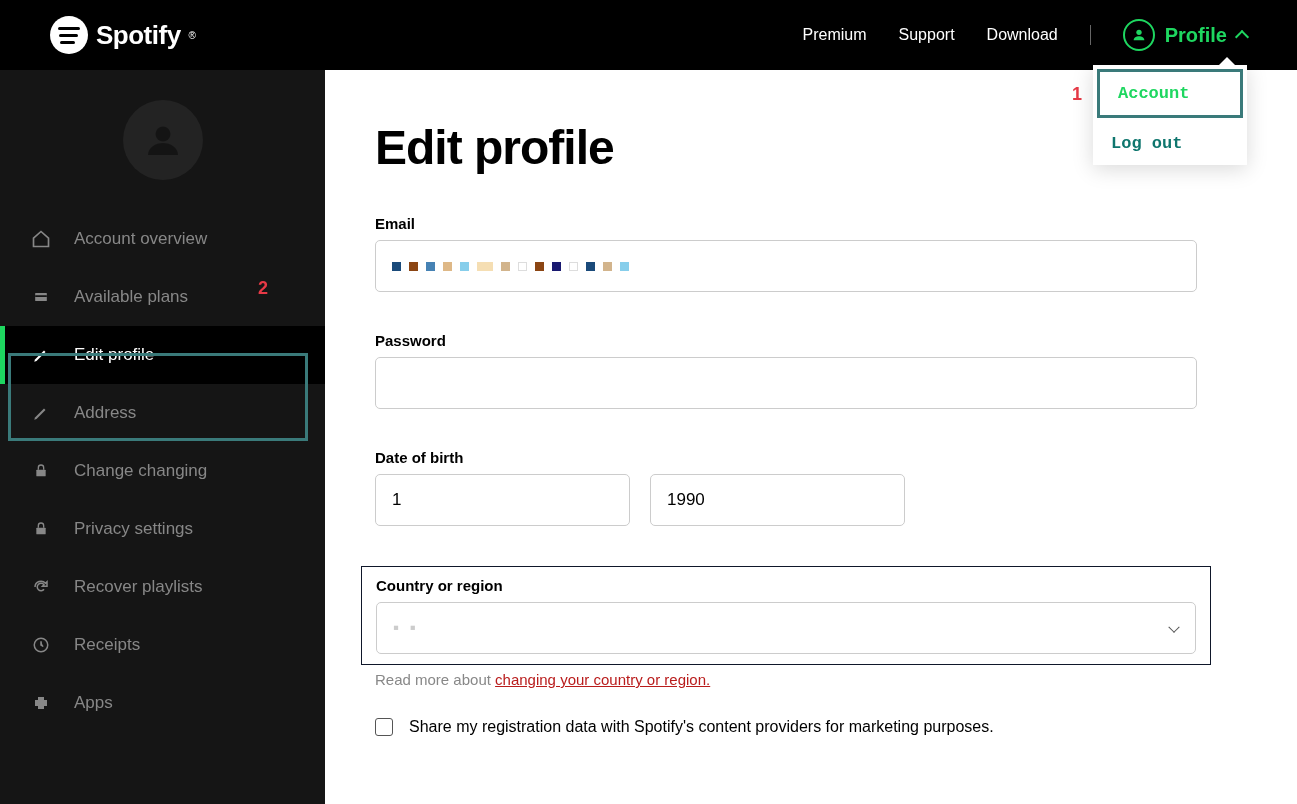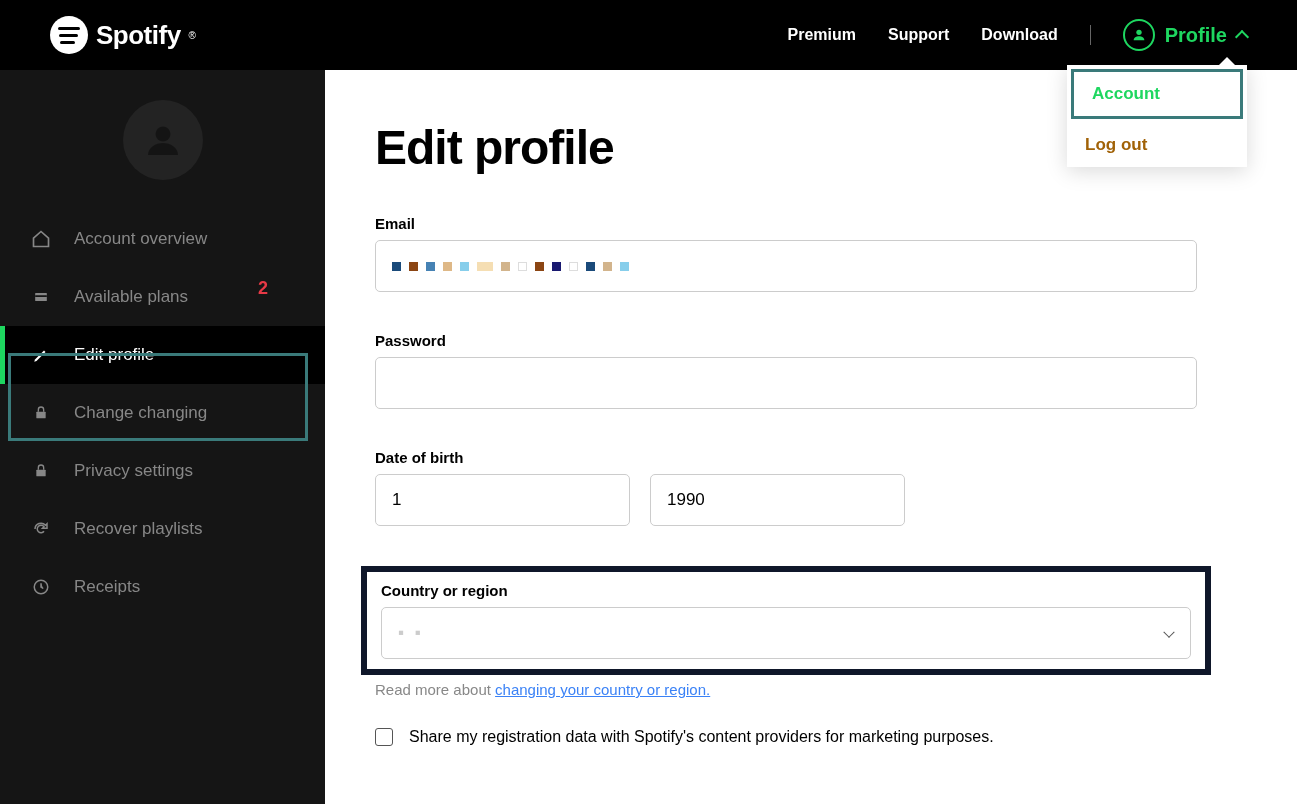--- a/index.html
+++ b/index.html
@@ -8,31 +8,31 @@
     .header { background: #000; height: 70px; display: flex; align-items: center; padding: 0 50px; position: relative; }
     .logo { display: flex; align-items: center; gap: 8px; }
     .logo-icon { width: 38px; height: 38px; background: #fff; border-radius: 50%; position: relative; }
     .logo-icon::before { content: ''; position: absolute; width: 60%; height: 3px; background: #000; border-radius: 3px; top: 28%; left: 20%; }
     .logo-icon::after { content: ''; position: absolute; width: 50%; height: 3px; background: #000; border-radius: 3px; top: 48%; left: 23%; }
     .logo-inner::before { content: ''; position: absolute; width: 40%; height: 3px; background: #000; border-radius: 3px; top: 66%; left: 26%; }
     .logo-text { color: #fff; font-size: 26px; font-weight: 700; letter-spacing: -0.5px; }
     .logo-trademark { color: #fff; font-size: 10px; vertical-align: super; }
     
     .nav { margin-left: auto; display: flex; align-items: center; gap: 32px; }
-    .nav-link { color: #fff; font-weight: 700; font-size: 16px; text-decoration: none; cursor: pointer; }
+    .nav-link { color: #fff; font-weight: 400; font-size: 16px; text-decoration: none; cursor: pointer; }
     .nav-divider { width: 1px; height: 20px; background: #666; }
     .profile-btn { display: flex; align-items: center; gap: 10px; color: #1ed760; font-weight: 700; font-size: 20px; cursor: pointer; }
     .profile-avatar-ring { width: 32px; height: 32px; border: 2px solid #1ed760; border-radius: 50%; display: flex; align-items: center; justify-content: center; }
     .profile-chevron { width: 10px; height: 10px; border-right: 2px solid #1ed760; border-top: 2px solid #1ed760; transform: rotate(-45deg); margin-top: 4px; }
     
-    .dropdown { position: absolute; right: 50px; top: 65px; background: #fff; box-shadow: 0 4px 20px rgba(0,0,0,0.15); width: 180px; z-index: 10; }
+    .dropdown { position: absolute; right: 50px; top: 65px; background: #fff; box-shadow: 0 4px 20px rgba(0,0,0,0.15); width: 154px; z-index: 10; font-family: Liberation Mono, monospace; }
     .dropdown::before { content: ''; position: absolute; top: -8px; right: 12px; width: 0; height: 0; border-left: 8px solid transparent; border-right: 8px solid transparent; border-bottom: 8px solid #fff; }
     .dropdown-item { padding: 12px 18px; font-size: 17px; font-weight: 600; cursor: pointer; }
     .dropdown-item.highlighted { border: 3px solid #3a7a7a; color: #1ed760; margin: 4px; }
-    .dropdown-item.normal { color: #a16207; }
+    .dropdown-item.normal { color: #0f766e; }
     
     .annotation { position: absolute; color: #e63946; font-weight: 700; font-size: 18px; z-index: 5; }
     
     .content-area { display: flex; min-height: calc(100vh - 70px); }
     
     .sidebar { width: 325px; background: #151515; padding-top: 20px; position: relative; }
     .sidebar-avatar { width: 80px; height: 80px; background: #232323; border-radius: 50%; margin: 10px auto 30px; display: flex; align-items: center; justify-content: center; }
     .sidebar-avatar-inner { width: 36px; height: 36px; opacity: 0.4; }
     
     .sidebar-item { display: flex; align-items: center; gap: 22px; padding: 18px 30px; color: #878787; font-size: 17px; cursor: pointer; position: relative; }
@@ -52,23 +52,23 @@
     .select-wrap { position: relative; }
     .select-chevron { position: absolute; right: 18px; top: 50%; transform: translateY(-60%) rotate(135deg); width: 8px; height: 8px; border-right: 1px solid #555; border-top: 1px solid #555; pointer-events: none; }
     
     .email-masked { display: flex; align-items: center; gap: 8px; height: 52px; border: 1px solid #ccc; border-radius: 5px; padding: 0 16px; }
     .email-masked span { width: 9px; height: 9px; display: inline-block; }
     
     .dob-row { display: flex; gap: 20px; }
     .dob-row .select-wrap { flex: 0 0 200px; }
     .dob-input { flex: 0 0 200px; height: 52px; border: 1px solid #ccc; border-radius: 5px; padding: 0 16px; font-size: 17px; }
     
-    .country-highlight { border: 6px solid #0f172a; padding: 10px 14px; margin: 0 -14px 0; }
+    .country-highlight { border: 1px solid #0f172a; padding: 10px 14px; margin: 0 -14px 0; }
     .hint-text { color: #888; font-size: 15px; margin-top: 6px; }
-    .hint-text a { color: #3b82f6; }
+    .hint-text a { color: #b91c1c; }
     
     .checkbox-row { display: flex; align-items: center; gap: 16px; margin-top: 30px; }
     .checkbox { width: 18px; height: 18px; border: 1.5px solid #555; border-radius: 3px; cursor: pointer; }
     .checkbox-label { font-size: 16px; }
     
     .country-val { color: #ccc; letter-spacing: 3px; }
     
     svg { fill: currentColor; }
   </style>
 </head>
@@ -137,20 +137,28 @@
     <div class="sidebar-item active">
       <span class="sidebar-icon">
           <svg viewBox="0 0 24 24" width="18" height="18">
             <path d="M3 21l3-1 12-12-2-2L4 18l-1 3z" fill="currentColor"></path>
           </svg>
         </span>
       <span>Edit profile</span>
     </div>
     <div class="sidebar-item">
       <span class="sidebar-icon">
+          <svg viewBox="0 0 24 24" width="18" height="18">
+            <path d="M3 21l3-1 12-12-2-2L4 18l-1 3z" fill="currentColor"></path>
+          </svg>
+        </span>
+      <span>Address</span>
+    </div>
+    <div class="sidebar-item">
+      <span class="sidebar-icon">
           <svg viewBox="0 0 24 24" width="16" height="18">
             <rect x="5" y="10" width="14" height="10" rx="1" fill="currentColor"></rect>
             <path d="M8 10V7a4 4 0 018 0v3" fill="none" stroke="currentColor" stroke-width="2"></path>
           </svg>
         </span>
       <span>Change changing</span>
     </div>
     <div class="sidebar-item">
       <span class="sidebar-icon">
           <svg viewBox="0 0 24 24" width="16" height="18">
@@ -169,20 +177,28 @@
       <span>Recover playlists</span>
     </div>
     <div class="sidebar-item">
       <span class="sidebar-icon">
           <svg viewBox="0 0 24 24" width="18" height="18">
             <circle cx="12" cy="12" r="9" fill="none" stroke="currentColor" stroke-width="2"></circle>
             <path d="M12 7v5l3 2" stroke="currentColor" stroke-width="2"></path>
           </svg>
         </span>
       <span>Receipts</span>
+    </div>
+    <div class="sidebar-item">
+      <span class="sidebar-icon">
+          <svg viewBox="0 0 24 24" width="18" height="18">
+            <path d="M4 8h4V4h8v4h4v8h-4v4H8v-4H4z" fill="currentColor"></path>
+          </svg>
+        </span>
+      <span>Apps</span>
     </div>
     <div class="sidebar-item">
       
       
     </div>
 
     <div class="sidebar-highlight-2"></div>
     <div class="annotation" style="left:258px; top:208px;">2</div>
   </div>
 

